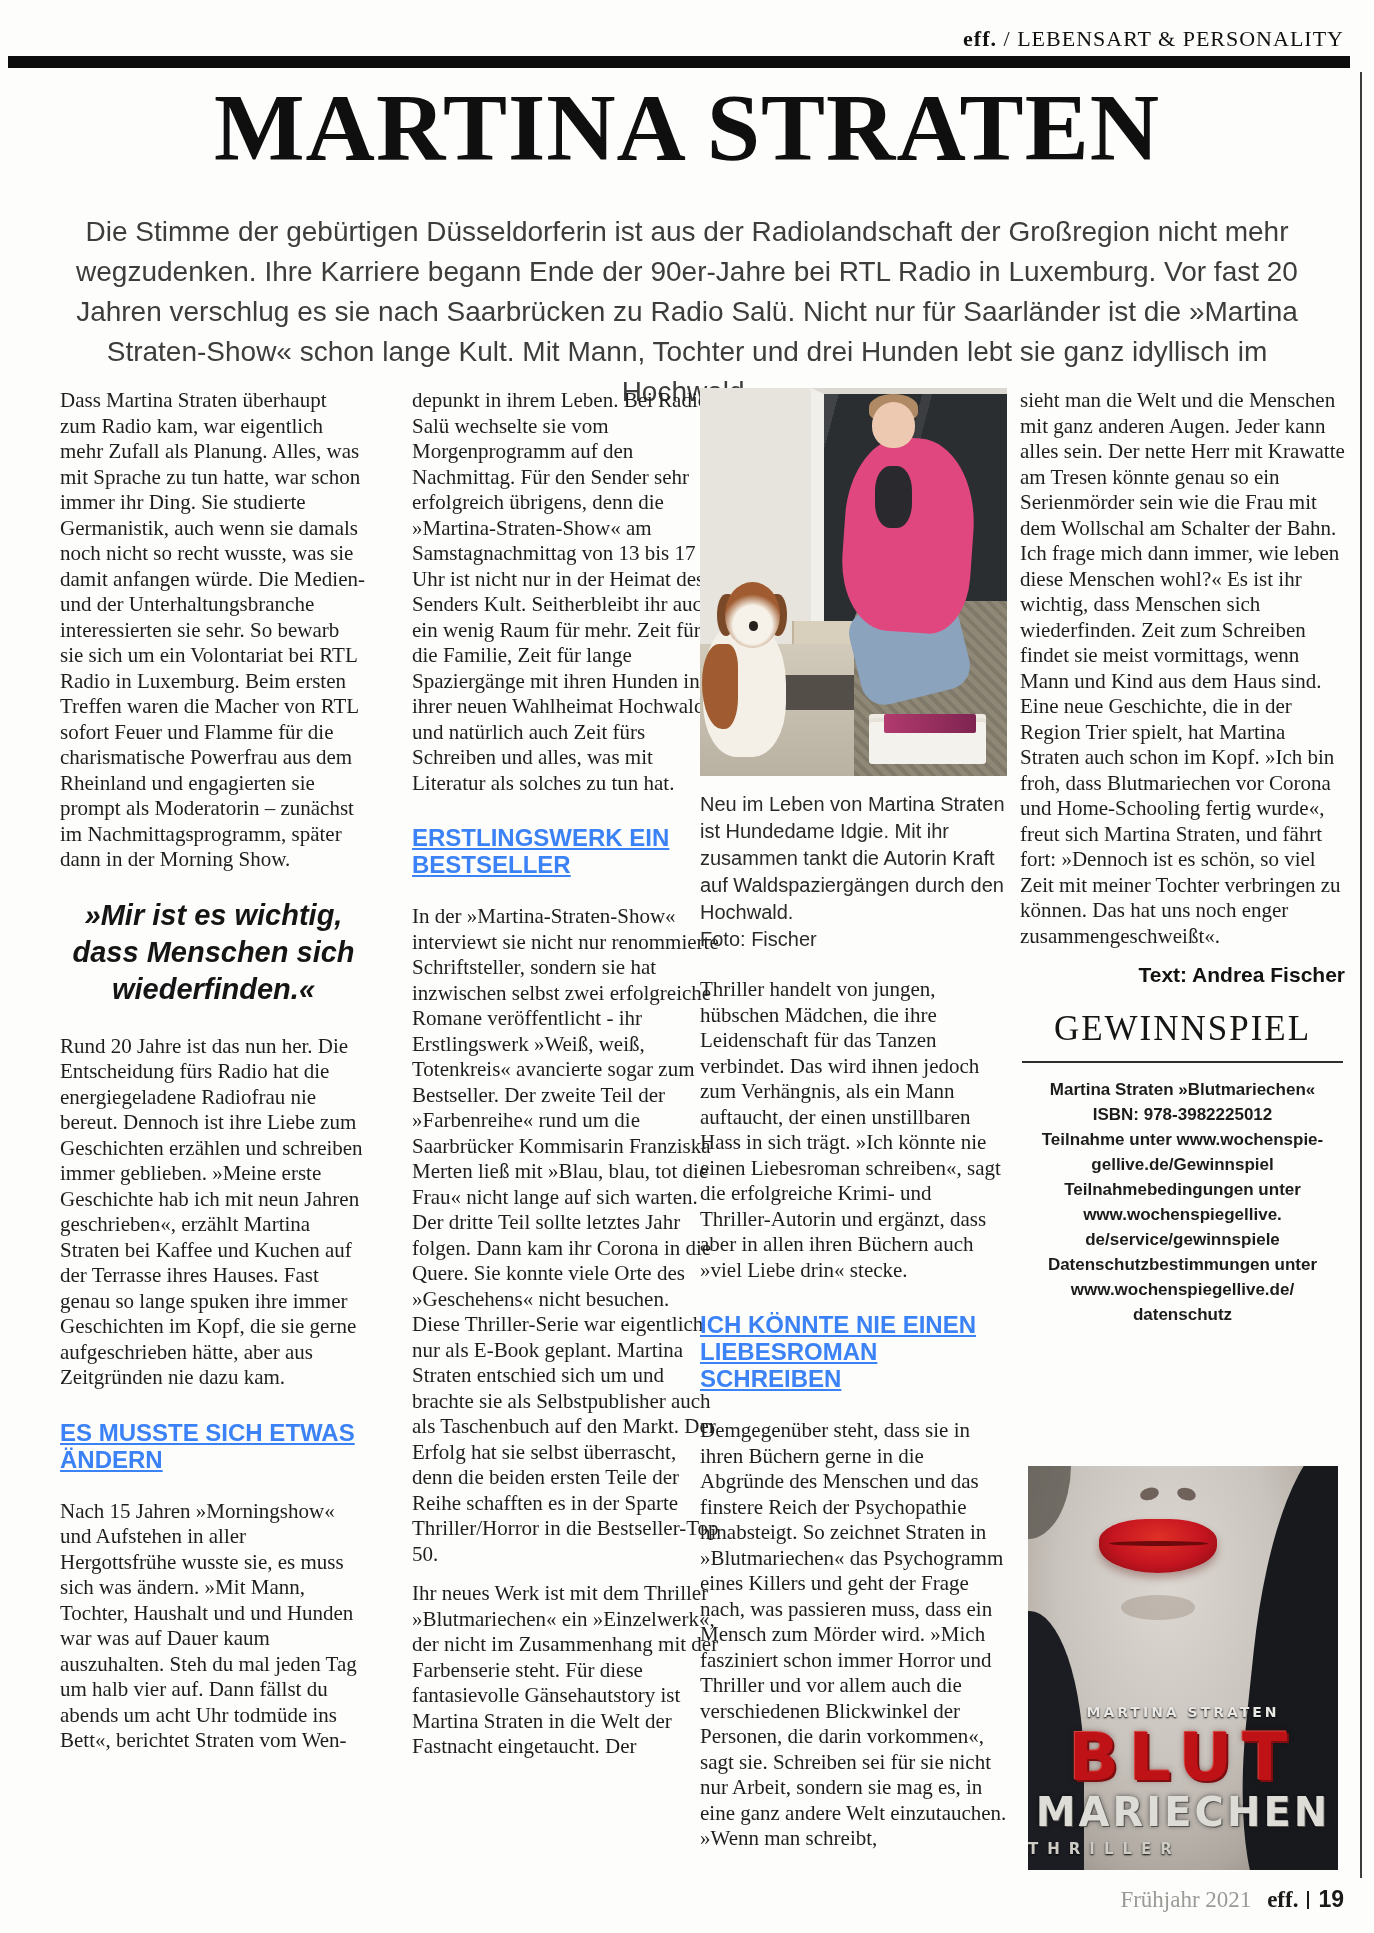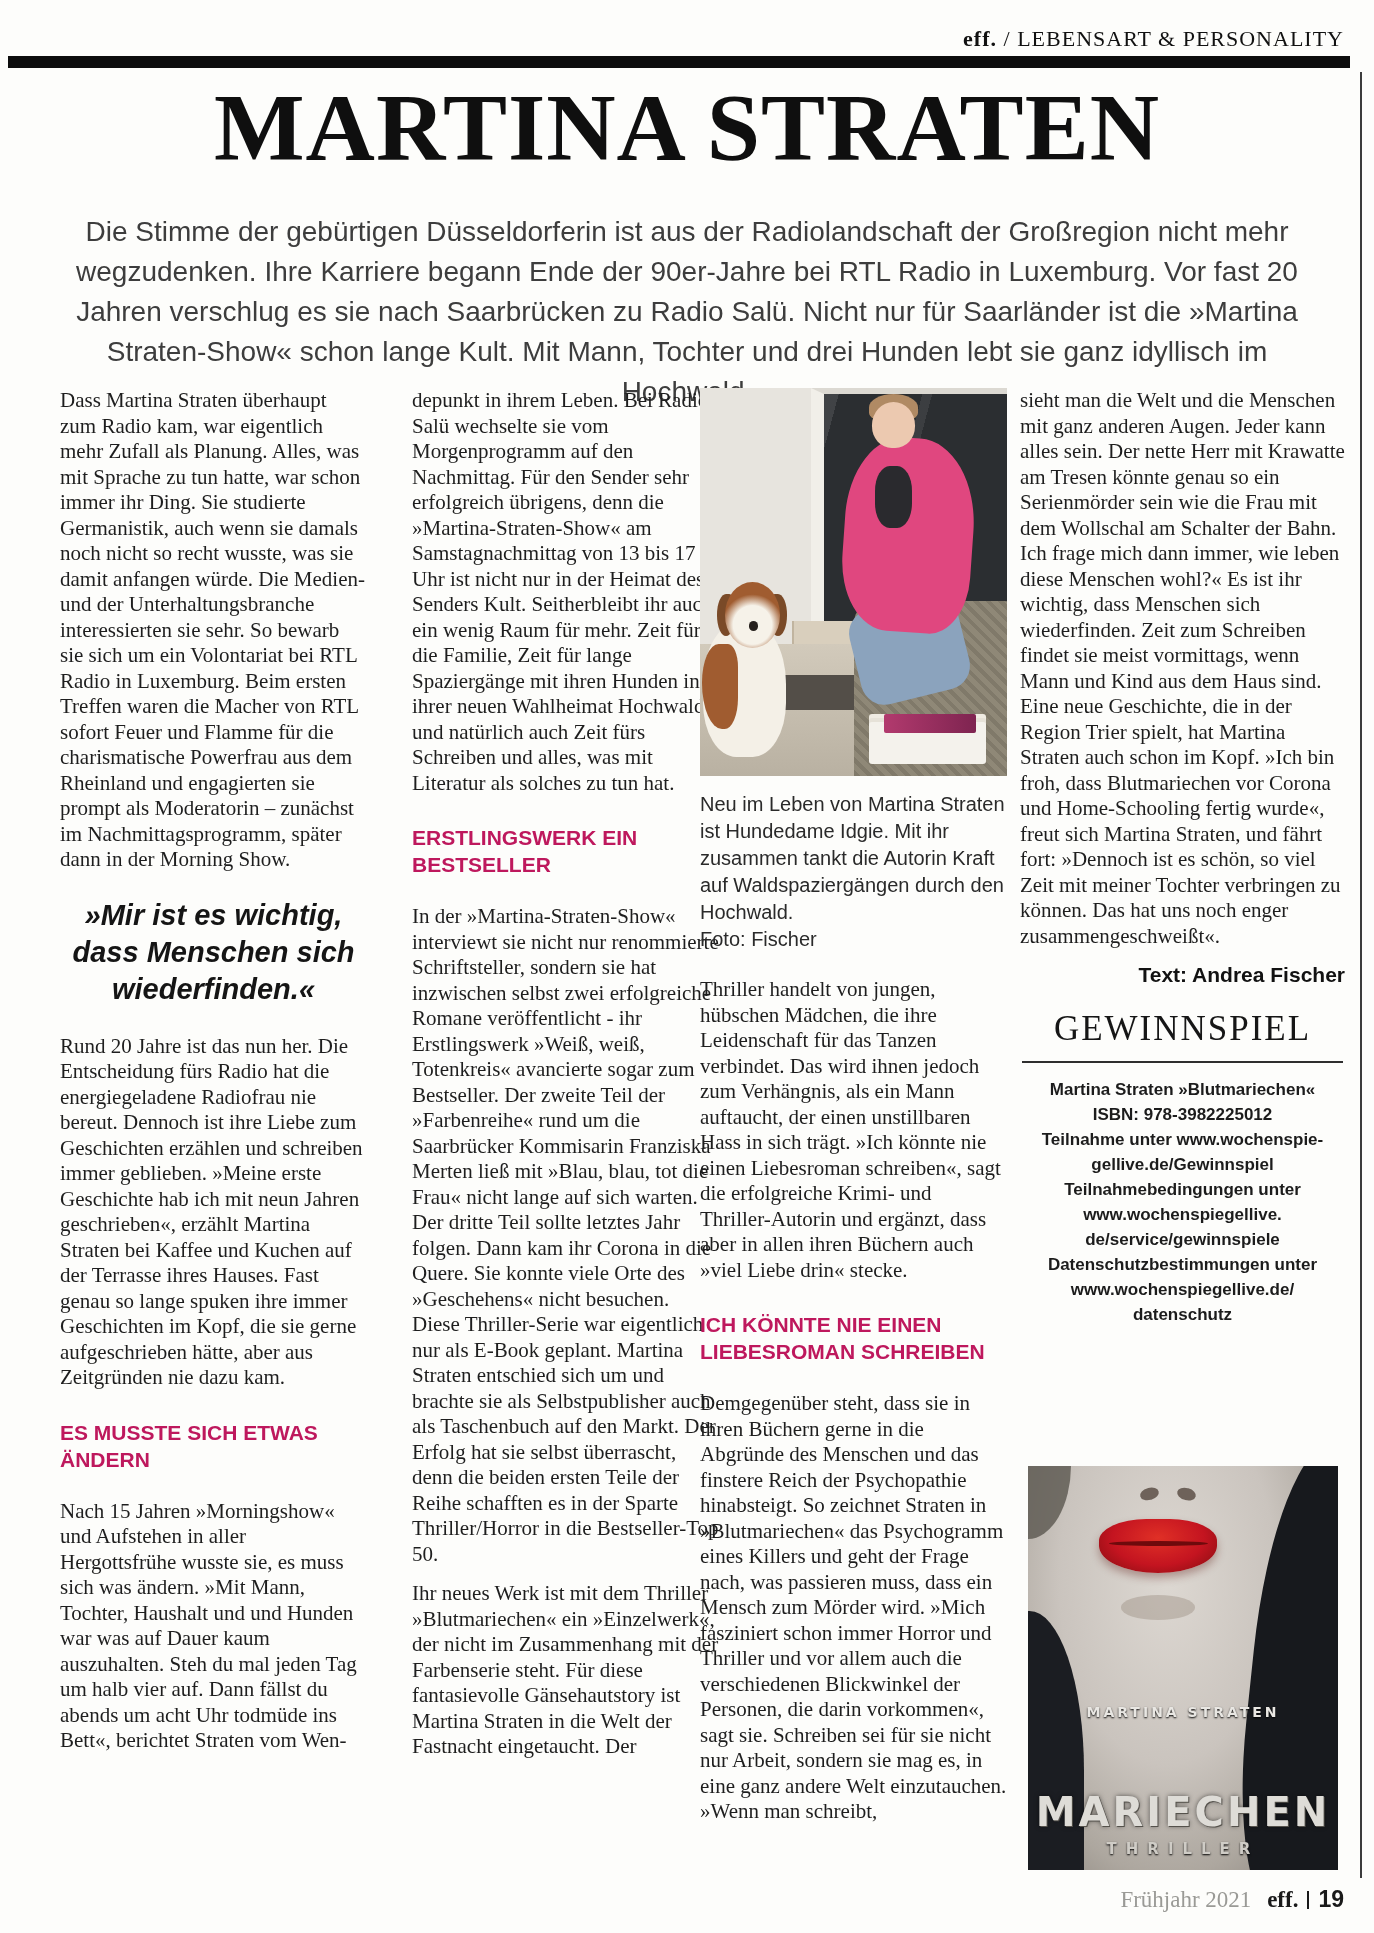--- a/index.html
+++ b/index.html
@@ -37,21 +37,21 @@
   .col1 { left:60px; }
   .col2 { left:392px;margin-left:20px; }
   .col3 { left:700px; }
   .col4 { left:1020px; width:325px; }
   .col p {
     font-size:21px; line-height:25.5px; margin-bottom:14px; color:#1e1e1e;
     hyphens:auto;
   }
   .subhead {
     font-family:"Liberation Sans", sans-serif; font-weight:bold;
-    font-size:21px; line-height:27px; color:#be185d; margin:28px 0 26px;
+    font-size:24px; line-height:27px; color:#3b82f6; margin:28px 0 26px;text-decoration:underline;
   }
   .pullquote {
     font-family:"Liberation Sans", sans-serif; font-weight:bold; font-style:italic;
     font-size:29px; line-height:37px; color:#151515; text-align:center;
     margin:24px 4px 26px;
   }
   
   .photo { position:relative; width:307px; height:388px; overflow:hidden; background:#d9d5cf; }
   .ph-wall { position:absolute; left:0; top:0; width:44%; height:72%; background:#e7e4de; }
   .ph-window { position:absolute; left:36%; top:0; width:64%; height:62%; background:#2b2e31;
@@ -137,21 +137,21 @@
   .cv-author { position:absolute; top:59%; left:0; width:100%; text-align:center;
     font-family:"DejaVu Sans", sans-serif; font-weight:bold; font-size:14px;
     letter-spacing:3px; color:#e9e7e3; text-shadow:0 1px 2px #000; }
   .cv-blut { position:absolute; top:62.5%; left:0; width:100%; text-align:center;
     font-family:"DejaVu Sans", sans-serif; font-weight:bold; font-size:66px;
     letter-spacing:10px; color:#bf1217;
     text-shadow:2px 2px 0 #7e0d10, -1px -1px 0 #d8453f, 0 0 6px rgba(60,0,0,.5); }
   .cv-mariechen { position:absolute; top:80%; left:0; width:100%; text-align:center;
     font-family:"DejaVu Sans", sans-serif; font-weight:bold; font-size:40px;
     letter-spacing:3px; color:#dedcd7; text-shadow:1px 1px 0 #55524c, 0 0 5px rgba(0,0,0,.55); }
-  .cv-genre { position:absolute; top:92.5%; left:0; width:100%; text-align:center;
+  .cv-genre { position:absolute; top:92.5%; left:0; width:100%; text-align:left;
     font-family:"DejaVu Sans", sans-serif; font-weight:bold; font-size:15px;
     letter-spacing:9px; color:#cfccc6; text-shadow:0 1px 2px #000; }
   
   .footer {
     position:absolute; top:1886px; right:30px; font-size:23px; color:#1a1a1a;
     font-family:"Liberation Serif", serif;
   }
   .footer .season { color:#9a9a96; }
   .footer .fbrand { font-weight:bold; margin-left:10px; }
   .footer .fsep { display:inline-block; width:2px; height:18px; background:#1a1a1a; margin:0 9px -2px 9px; }
@@ -235,20 +235,21 @@
     <div class="cover">
       <div class="cv-dark-tl"></div>
       <div class="cv-dark-right"></div>
       <div class="cv-dark-left"></div>
       <div class="cv-nostril-l"></div>
       <div class="cv-nostril-r"></div>
       <div class="cv-lips"></div>
       <div class="cv-lipline"></div>
       <div class="cv-chin"></div>
       <div class="cv-author">MARTINA STRATEN</div>
+      <div class="cv-blut">BLUT</div>
       <div class="cv-mariechen">MARIECHEN</div>
       <div class="cv-genre">THRILLER</div>
     </div>
   </div>
 
   <div class="footer">
     <span class="season">Frühjahr 2021</span>
     <span class="fbrand">eff.</span><span class="fsep"></span><span class="fpage">19</span>
   </div>
 

